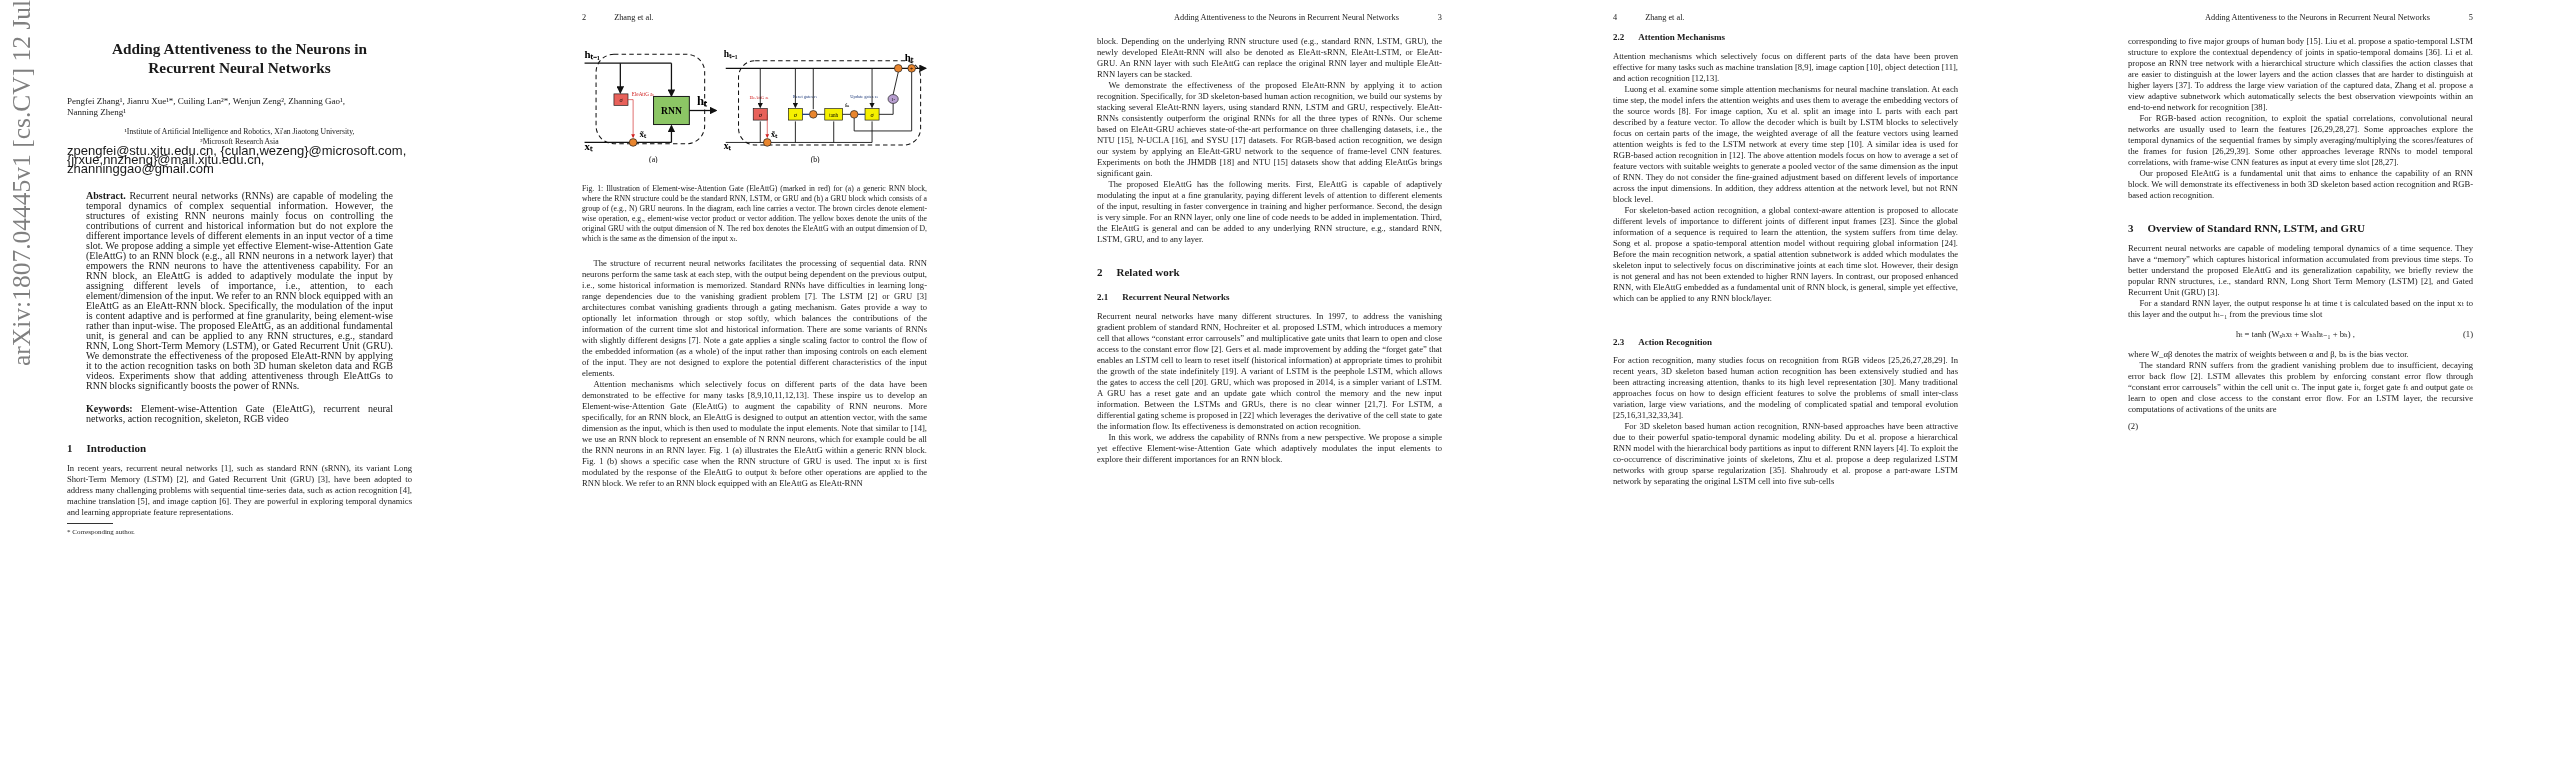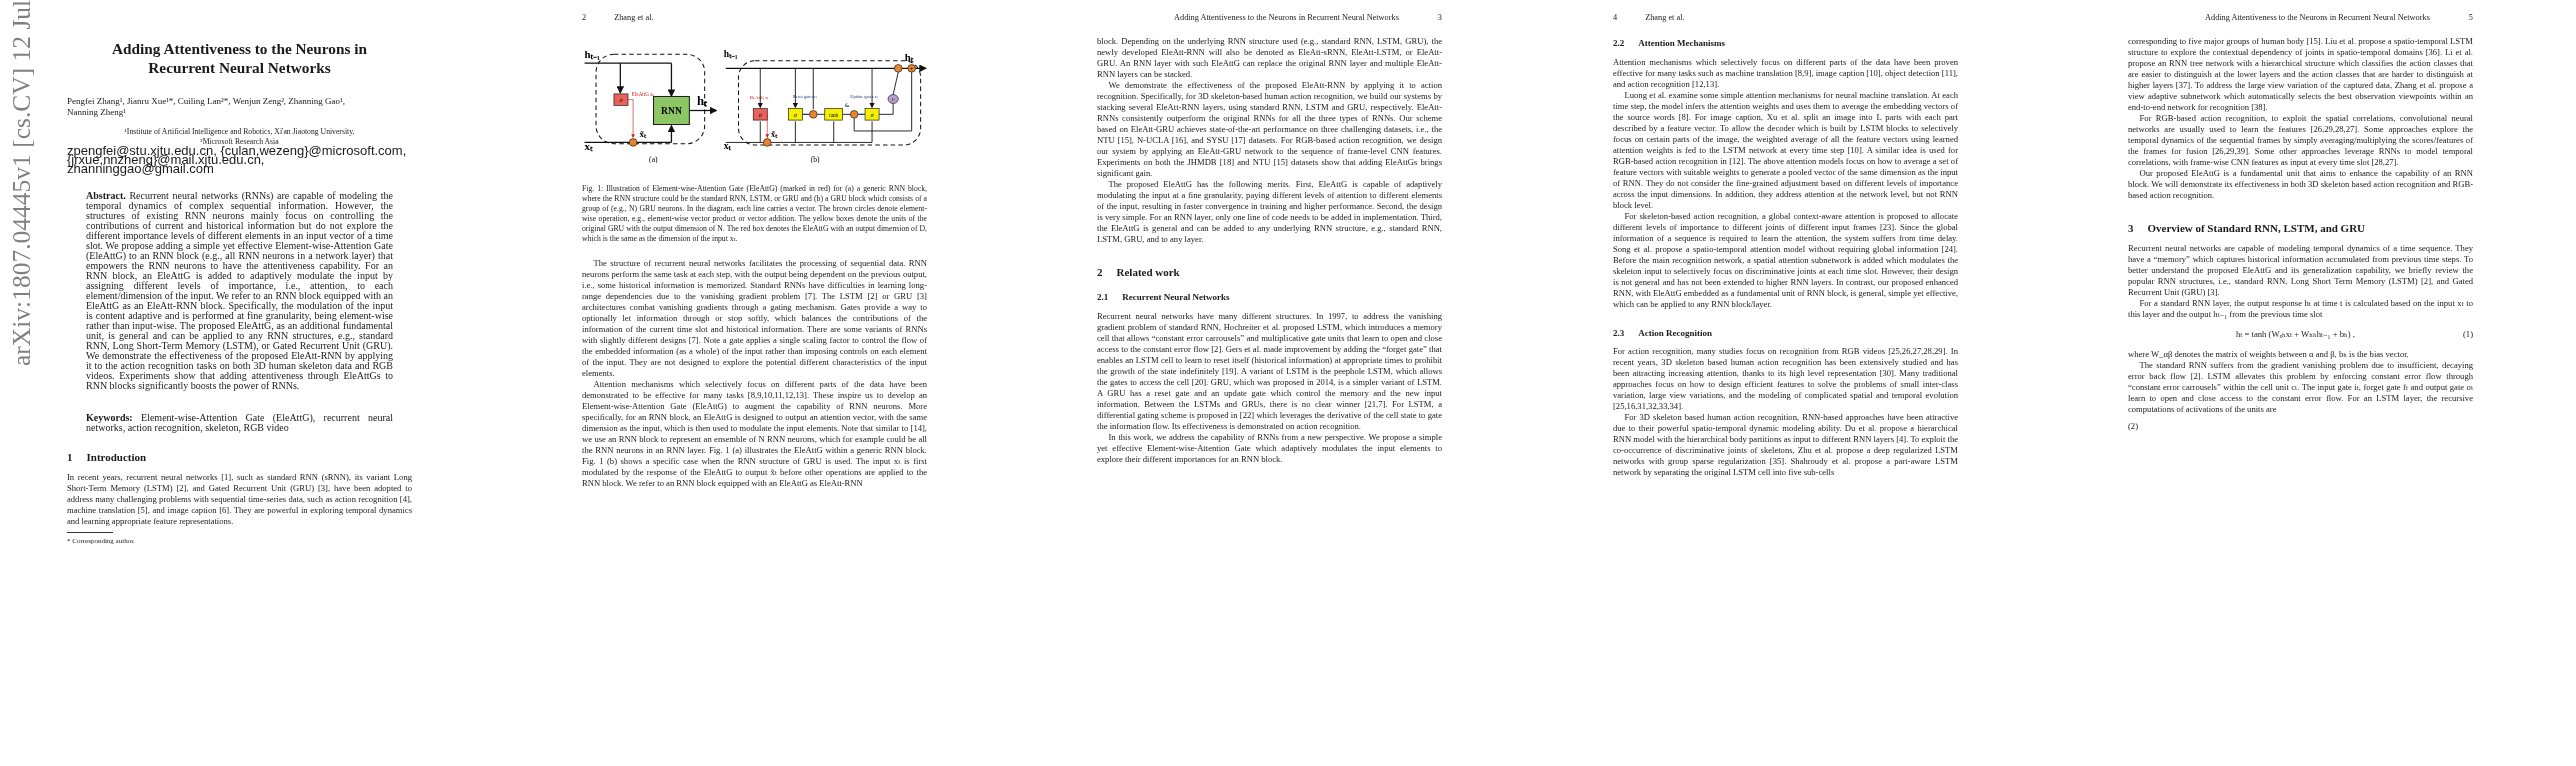--- a/index.html
+++ b/index.html
@@ -43,21 +43,21 @@
     <div class="authors">Pengfei Zhang¹, Jianru Xue¹*, Cuiling Lan²*, Wenjun Zeng², Zhanning Gao¹,</div>
     <div class="authors">Nanning Zheng¹</div>
     <div class="affil">¹Institute of Artificial Intelligence and Robotics, Xi'an Jiaotong University,</div>
     <div class="affil" style="margin-top:0">²Microsoft Research Asia</div>
     <div class="email">zpengfei@stu.xjtu.edu.cn, {culan,wezeng}@microsoft.com,</div>
     <div class="email">{jrxue,nnzheng}@mail.xjtu.edu.cn, zhanninggao@gmail.com</div>
     <div class="abstract">
       <b>Abstract.</b>
       <span>Recurrent neural networks (RNNs) are capable of modeling the temporal dynamics of complex sequential information. However, the structures of existing RNN neurons mainly focus on controlling the contributions of current and historical information but do not explore the different importance levels of different elements in an input vector of a time slot. We propose adding a simple yet effective Element-wise-Attention Gate (EleAttG) to an RNN block (e.g., all RNN neurons in a network layer) that empowers the RNN neurons to have the attentiveness capability. For an RNN block, an EleAttG is added to adaptively modulate the input by assigning different levels of importance, i.e., attention, to each element/dimension of the input. We refer to an RNN block equipped with an EleAttG as an EleAtt-RNN block. Specifically, the modulation of the input is content adaptive and is performed at fine granularity, being element-wise rather than input-wise. The proposed EleAttG, as an additional fundamental unit, is general and can be applied to any RNN structures, e.g., standard RNN, Long Short-Term Memory (LSTM), or Gated Recurrent Unit (GRU). We demonstrate the effectiveness of the proposed EleAtt-RNN by applying it to the action recognition tasks on both 3D human skeleton data and RGB videos. Experiments show that adding attentiveness through EleAttGs to RNN blocks significantly boosts the power of RNNs.</span>
     </div>
-    <div class="abstract" style="margin-top:22px">
+    <div class="abstract" style="margin-top:13px">
       <b>Keywords:</b>
       <span>Element-wise-Attention Gate (EleAttG), recurrent neural networks, action recognition, skeleton, RGB video</span>
     </div>
     <h2 class="sec" style="margin-top:19px">
       <span>1</span>
       <span>Introduction</span>
     </h2>
     <p>In recent years, recurrent neural networks [1], such as standard RNN (sRNN), its variant Long Short-Term Memory (LSTM) [2], and Gated Recurrent Unit (GRU) [3], have been adopted to address many challenging problems with sequential time-series data, such as action recognition [4], machine translation [5], and image caption [6]. They are powerful in exploring temporal dynamics and learning appropriate feature representations.</p>
     <div class="footrule"></div>
     <div class="footnote">* Corresponding author.</div>
@@ -187,28 +187,28 @@
 </div>
 
 <div class="page p4">
   <div class="runhead">
     <div class="l">
       <span>4</span>
       <span>Zhang et al.</span>
     </div>
   </div>
   <div class="col" style="top:29px">
-    <h3 class="sub" style="margin-top:9px">
+    <h3 class="sub" style="margin-top:3px">
       <span>2.2</span>
       <span>Attention Mechanisms</span>
     </h3>
     <p>Attention mechanisms which selectively focus on different parts of the data have been proven effective for many tasks such as machine translation [8,9], image caption [10], object detection [11], and action recognition [12,13].</p>
     <p class="ind">Luong et al. examine some simple attention mechanisms for neural machine translation. At each time step, the model infers the attention weights and uses them to average the embedding vectors of the source words [8]. For image caption, Xu et al. split an image into L parts with each part described by a feature vector. To allow the decoder which is built by LSTM blocks to selectively focus on certain parts of the image, the weighted average of all the feature vectors using learned attention weights is fed to the LSTM network at every time step [10]. A similar idea is used for RGB-based action recognition in [12]. The above attention models focus on how to average a set of feature vectors with suitable weights to generate a pooled vector of the same dimension as the input of RNN. They do not consider the fine-grained adjustment based on different levels of importance across the input dimensions. In addition, they address attention at the network level, but not RNN block level.</p>
     <p class="ind">For skeleton-based action recognition, a global context-aware attention is proposed to allocate different levels of importance to different joints of different input frames [23]. Since the global information of a sequence is required to learn the attention, the system suffers from time delay. Song et al. propose a spatio-temporal attention model without requiring global information [24]. Before the main recognition network, a spatial attention subnetwork is added which modulates the skeleton input to selectively focus on discriminative joints at each time slot. However, their design is not general and has not been extended to higher RNN layers. In contrast, our proposed enhanced RNN, with EleAttG embedded as a fundamental unit of RNN block, is general, simple yet effective, which can be applied to any RNN block/layer.</p>
-    <h3 class="sub" style="margin-top:18px">
+    <h3 class="sub" style="margin-top:33px">
       <span>2.3</span>
       <span>Action Recognition</span>
     </h3>
     <p>For action recognition, many studies focus on recognition from RGB videos [25,26,27,28,29]. In recent years, 3D skeleton based human action recognition has been extensively studied and has been attracting increasing attention, thanks to its high level representation [30]. Many traditional approaches focus on how to design efficient features to solve the problems of small inter-class variation, large view variations, and the modeling of complicated spatial and temporal evolution [25,16,31,32,33,34].</p>
     <p class="ind">For 3D skeleton based human action recognition, RNN-based approaches have been attractive due to their powerful spatio-temporal dynamic modeling ability. Du et al. propose a hierarchical RNN model with the hierarchical body partitions as input to different RNN layers [4]. To exploit the co-occurrence of discriminative joints of skeletons, Zhu et al. propose a deep regularized LSTM networks with group sparse regularization [35]. Shahroudy et al. propose a part-aware LSTM network by separating the original LSTM cell into five sub-cells</p>
   </div>
 </div>
 
 <div class="page p5">
   <div class="runhead">

